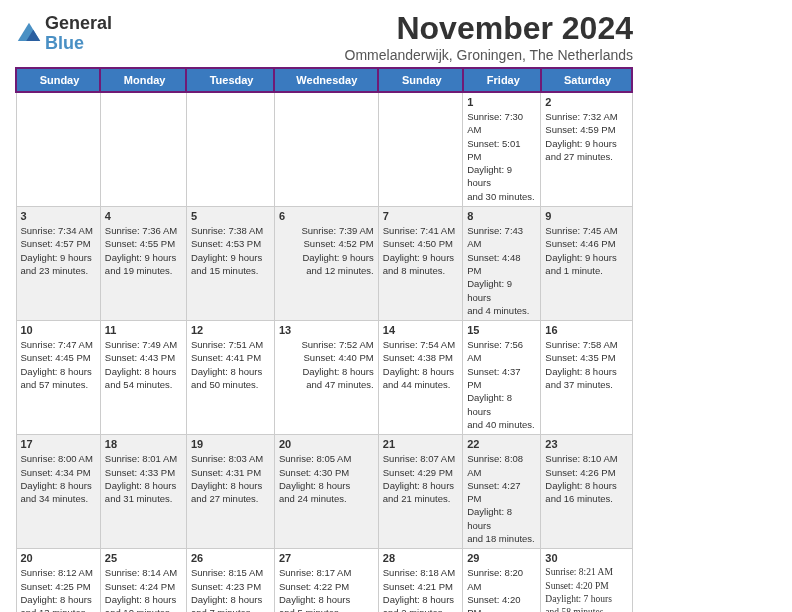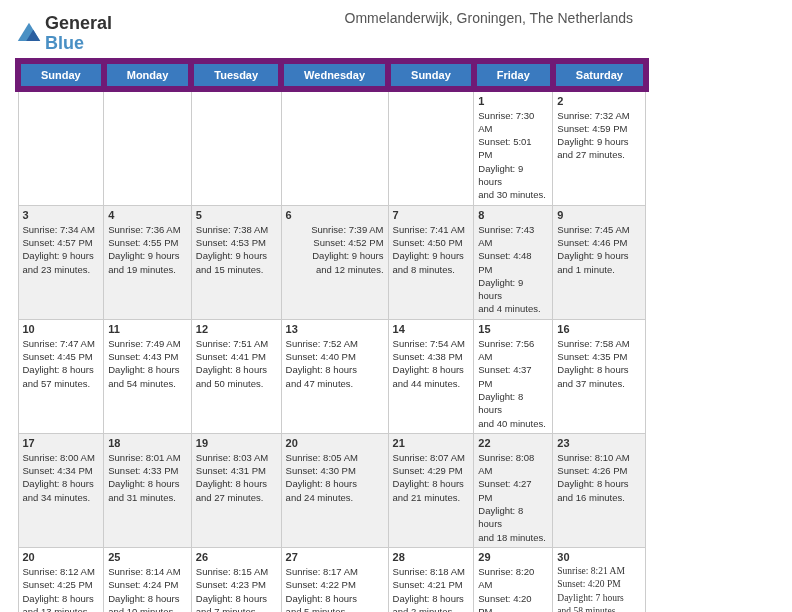--- a/index.html
+++ b/index.html
@@ -55,21 +55,21 @@
     }
     thead tr {
       background-color: #3a7abf;
       color: white;
     }
     thead th {
       padding: 5px 20px;
       text-align: right;
       font-size: 11px;
       font-weight: bold;
-      border: 6px solid #701a75;
+      border: 2px solid #701a75;
     }
     tbody tr {
       vertical-align: top;
     }
     tbody tr:nth-child(even) {
       background-color: #f0f0f0;
     }
     tbody tr:nth-child(odd) {
       background-color: #ffffff;
     }
@@ -108,20 +108,21 @@
         <rect x="0" y="0" width="40" height="40" fill="white"></rect>
         <polygon points="20,4 36,30 4,30" fill="#4a90c4"></polygon>
         <polygon points="26,14 36,30 16,30" fill="#2a5fa0"></polygon>
       </svg>
       <div class="logo-text">
         <div>General</div>
         <div style="color:#4a90c4;">Blue</div>
       </div>
     </div>
     <div class="title-block">
+      <div class="main-title">November 2024</div>
       <div class="subtitle">Ommelanderwijk, Groningen, The Netherlands</div>
     </div>
   </div>
 
   <table>
     <thead>
       <tr>
         <th>Sunday</th>
         <th>Monday</th>
         <th>Tuesday</th>
@@ -221,21 +222,21 @@
           </td>
           <td>
             <span class="day-num">12</span>
             <div class="day-info" style="white-space: pre-line;">Sunrise: 7:51 AM
 Sunset: 4:41 PM
 Daylight: 8 hours
 and 50 minutes.</div>
           </td>
           <td>
             <span class="day-num">13</span>
-            <div class="day-info" style="white-space: pre-line;">Sunrise: 7:52 AM
+            <div class="day-info" style="white-space: pre-line; text-align: right;">Sunrise: 7:52 AM
 Sunset: 4:40 PM
 Daylight: 8 hours
 and 47 minutes.</div>
           </td>
           <td>
             <span class="day-num">14</span>
             <div class="day-info" style="white-space: pre-line;">Sunrise: 7:54 AM
 Sunset: 4:38 PM
 Daylight: 8 hours
 and 44 minutes.</div>

